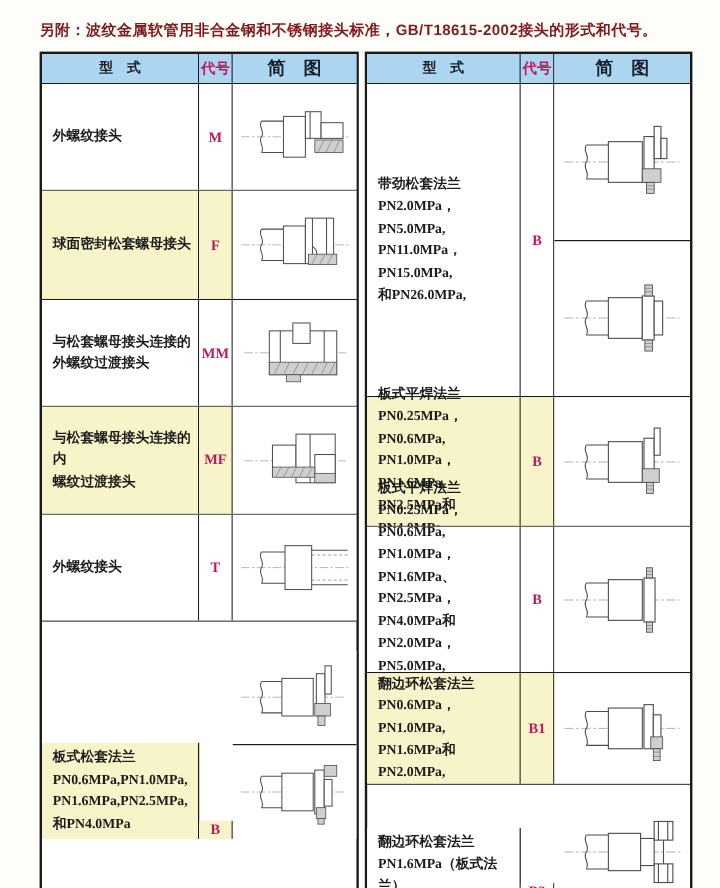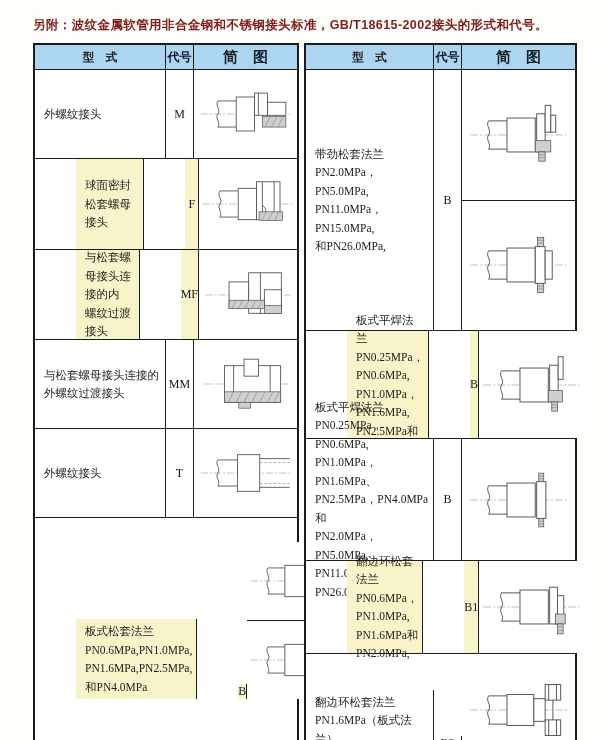--- a/index.html
+++ b/index.html
@@ -5,28 +5,28 @@
   html,body{margin:0;padding:0;}
   body{background:#fbfaf6;font-family:"Liberation Serif","DejaVu Serif",serif;}
   .page{position:relative;width:600px;height:740px;background:#fdfdfa;overflow:hidden;}
   .title{position:absolute;left:33px;top:17px;margin:0;width:540px;
          font-family:"Liberation Sans","DejaVu Sans",sans-serif;
          font-weight:700;font-size:12.5px;color:#7f1d1d;letter-spacing:0.4px;}
   .tables{position:absolute;left:33px;top:43px;display:flex;gap:5px;}
   .tbl{border:2px solid #1a1a1a;background:#fff;}
   .row{display:flex;border-bottom:1.5px solid #1a1a1a;box-sizing:border-box;}
   .row:last-child{border-bottom:none;align-items:flex-end;}
-  .c{box-sizing:border-box;border-right:1.5px solid #1a1a1a;display:flex;align-items:center;background:#fff;}
+  .c{box-sizing:border-box;border-right:1.5px solid #1a1a1a;display:flex;align-items:center;background:#fff;font-weight:bold;}
   .c:last-child{border-right:none;}
   .hdr{justify-content:center;background:var(--header-bg,#abd5f0);
        font-size:15px;font-weight:700;color:#16202a;}
   .t{padding:3px 4px 3px 9px;font-size:11.5px;line-height:18.5px;color:#1c1c1c;white-space:pre-line;}
-  .k{justify-content:center;font-size:12px;color:#0f172a;}
+  .k{justify-content:center;font-size:12px;color:#be185d;}
   .d{justify-content:center;flex-direction:column;padding:0;}
-  .hl .t,.hl .k{background:var(--highlight-bg,#f8f4c9);margin-left:41px;}
+  .hl .t,.hl .k{background:var(--highlight-bg,#f8f4c9);}
   .sub{display:flex;align-items:center;justify-content:center;width:100%;flex:1;}
   .sub + .sub{border-top:1.5px solid #1a1a1a;}
   .tbl-l{width:262px;}
   .tbl-l .t{width:131px;}
   .tbl-l .k{width:28px;}
   .tbl-l .d{flex:1;}
   .tbl-r{width:269px;}
   .tbl-r .t{width:128px;}
   .tbl-r .k{width:28px;}
   .tbl-r .d{flex:1;}
@@ -85,52 +85,52 @@
             <rect class="fw" x="88" y="8" width="36" height="58"></rect>
             <line class="ln" x1="97" y1="8" x2="97" y2="66"></line>
             <line class="ln" x1="115" y1="8" x2="115" y2="66"></line>
             <path class="ln" d="M97 44 Q108 52 97 60"></path>
             <rect class="ht" x="92" y="54" width="36" height="13"></rect>
             <path class="hh" d="M96 67 L103 54 M106 67 L113 54 M116 67 L123 54"></path>
           </svg>
         </div>
       </div>
 
+      <div class="row" style="height:89px">
+        <div class="c t">与松套螺母接头连接的
+外螺纹过渡接头</div>
+        <div class="c k">MM</div>
+        <div class="c d">
+          <svg width="98" height="76" viewBox="0 0 150 84">
+            <line class="cl" x1="10" y1="42" x2="140" y2="42"></line>
+            <rect class="fw" x="42" y="14" width="86" height="56"></rect>
+            <rect class="fw" x="72" y="4" width="22" height="26"></rect>
+            <line class="ln" x1="56" y1="14" x2="56" y2="70"></line>
+            <line class="ln" x1="112" y1="14" x2="112" y2="70"></line>
+            <rect class="ht" x="42" y="54" width="86" height="16"></rect>
+            <path class="hh" d="M48 70 L56 54 M60 70 L68 54 M72 70 L80 54 M84 70 L92 54 M96 70 L104 54 M108 70 L116 54 M118 70 L126 54"></path>
+            <rect class="ht" x="64" y="70" width="18" height="9"></rect>
+          </svg>
+        </div>
+      </div>
+
       <div class="row hl" style="height:90px">
         <div class="c t">与松套螺母接头连接的内
 螺纹过渡接头</div>
         <div class="c k">MF</div>
         <div class="c d">
           <svg width="98" height="76" viewBox="0 0 150 84">
             <line class="cl" x1="10" y1="42" x2="140" y2="42"></line>
             <rect class="fw" x="46" y="22" width="30" height="40"></rect>
             <rect class="fw" x="76" y="8" width="50" height="62"></rect>
             <line class="ln" x1="94" y1="8" x2="94" y2="70"></line>
             <rect class="fw" x="100" y="34" width="26" height="28"></rect>
             <rect class="ht" x="46" y="50" width="54" height="13"></rect>
             <path class="hh" d="M50 63 L57 50 M60 63 L67 50 M70 63 L77 50 M80 63 L87 50 M90 63 L97 50"></path>
             <rect class="ht" x="100" y="58" width="26" height="12"></rect>
-          </svg>
-        </div>
-      </div>
-
-      <div class="row" style="height:89px">
-        <div class="c t">与松套螺母接头连接的
-外螺纹过渡接头</div>
-        <div class="c k">MM</div>
-        <div class="c d">
-          <svg width="98" height="76" viewBox="0 0 150 84">
-            <line class="cl" x1="10" y1="42" x2="140" y2="42"></line>
-            <rect class="fw" x="42" y="14" width="86" height="56"></rect>
-            <rect class="fw" x="72" y="4" width="22" height="26"></rect>
-            <line class="ln" x1="56" y1="14" x2="56" y2="70"></line>
-            <line class="ln" x1="112" y1="14" x2="112" y2="70"></line>
-            <rect class="ht" x="42" y="54" width="86" height="16"></rect>
-            <path class="hh" d="M48 70 L56 54 M60 70 L68 54 M72 70 L80 54 M84 70 L92 54 M96 70 L104 54 M108 70 L116 54 M118 70 L126 54"></path>
-            <rect class="ht" x="64" y="70" width="18" height="9"></rect>
           </svg>
         </div>
       </div>
 
       <div class="row" style="height:89px">
         <div class="c t">外螺纹接头</div>
         <div class="c k">T</div>
         <div class="c d">
           <svg width="98" height="74" viewBox="0 0 150 84">
             <line class="cl" x1="6" y1="42" x2="146" y2="42"></line>

